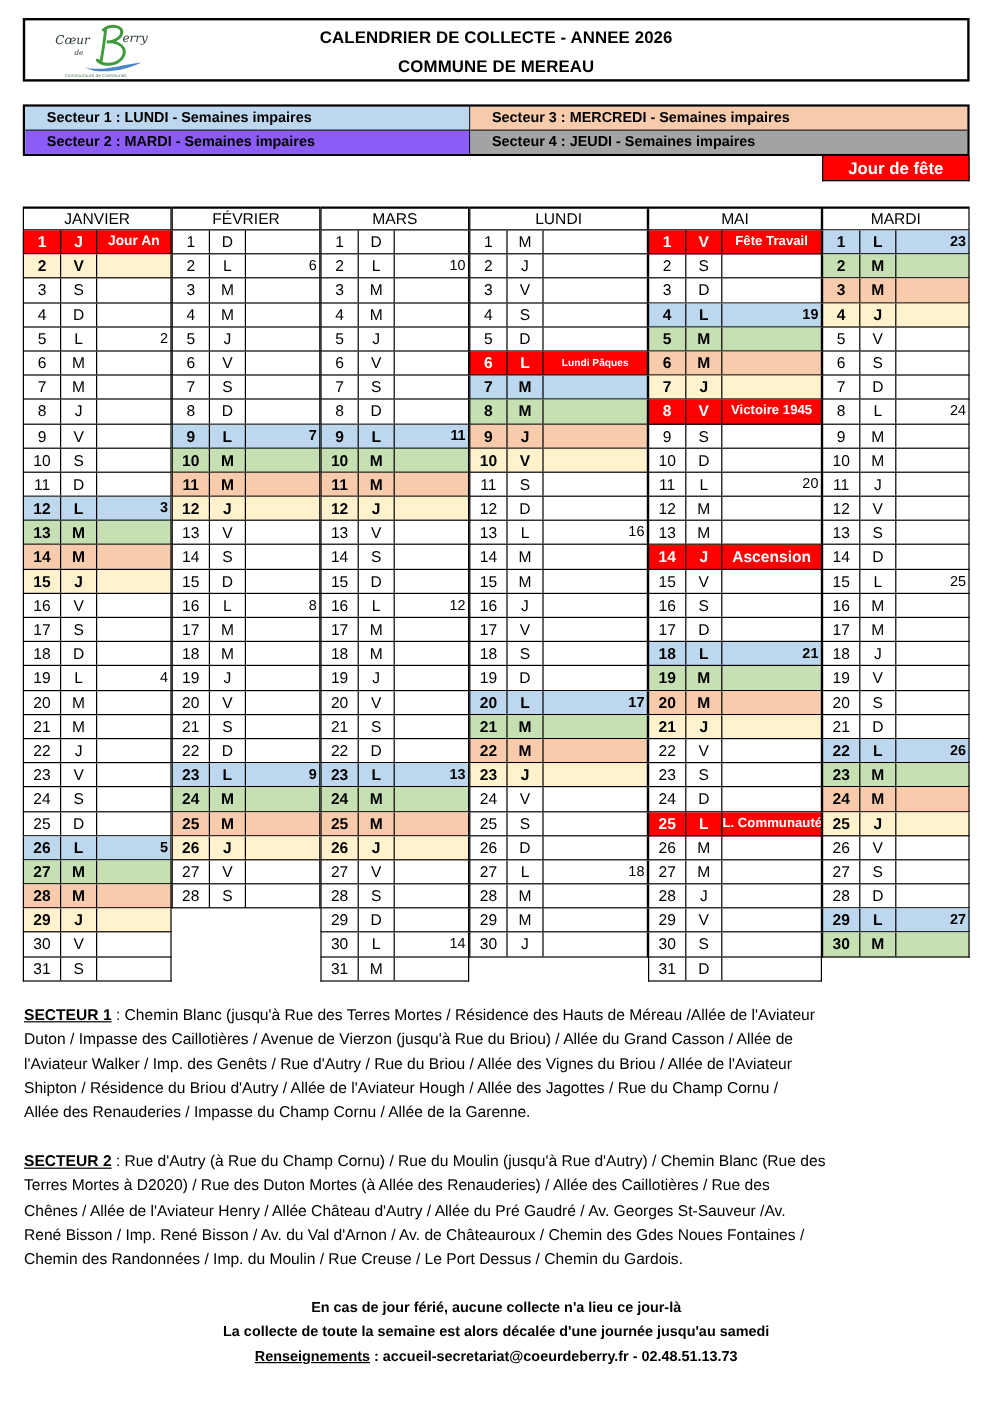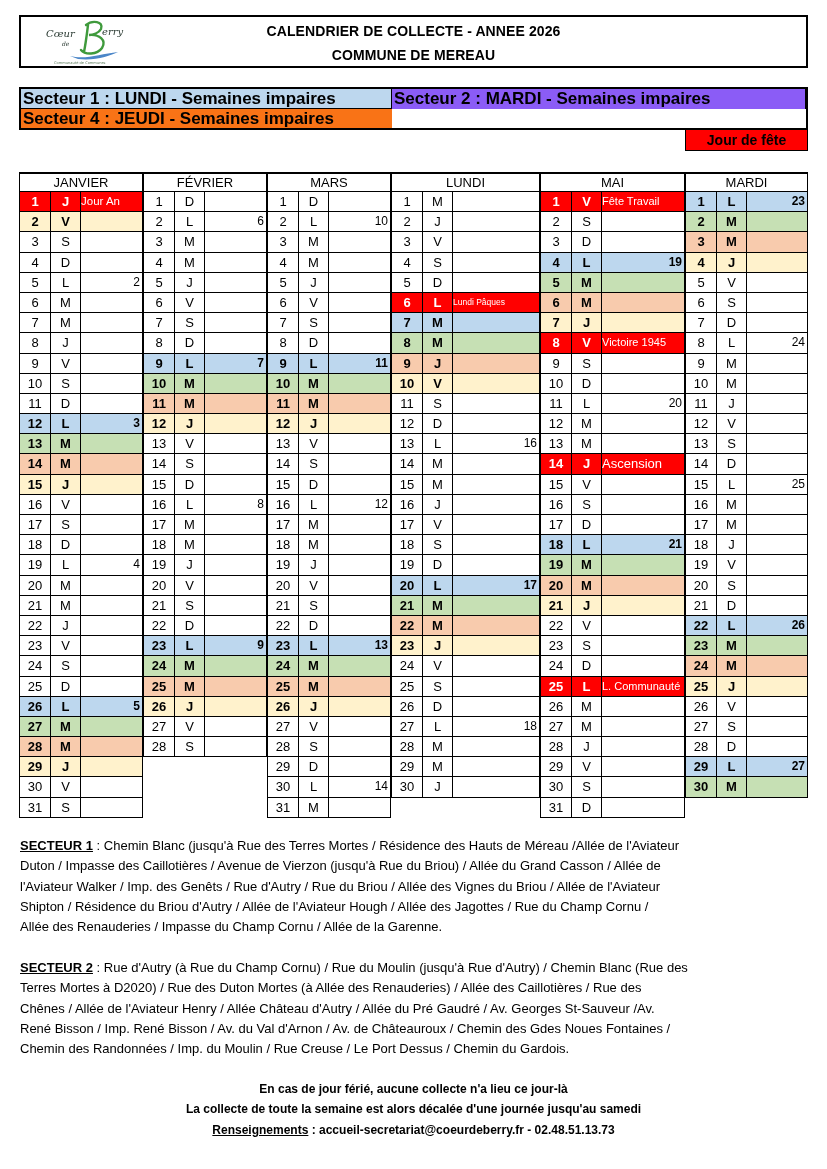--- a/index.html
+++ b/index.html
@@ -18,21 +18,21 @@
     }
     .t1 { top:6px; }
     .t2 { top:30px; }
 
     .legend {
       position:absolute; left:19px; top:87px; width:789px; height:43px;
       border:2px solid #000; box-sizing:border-box;
       display:grid; grid-template-columns:371px 1fr; grid-template-rows:1fr 1fr;
     }
     .leg-cell {
-      font-weight:bold; font-size:17px; line-height:19px; padding-left:2px;
+      font-weight:bold; font-size:12px; line-height:19px; padding-left:18px;
       white-space:nowrap; overflow:hidden;
     }
     .leg-cell.l { border-right:1.5px solid #000; }
     .leg-cell.top { border-bottom:1.5px solid #000; }
 
     .fete-box {
       position:absolute; left:685px; top:130px; width:123px; height:21px;
       box-sizing:border-box; border:1px solid #000; border-top:none;
       color:#fff; font-weight:bold; font-size:14px; text-align:center; line-height:20px;
     }
@@ -53,21 +53,21 @@
       font-size:13px; line-height:19px;
     }
     .cell { box-sizing:border-box; overflow:hidden; white-space:nowrap; }
     .cell.day { width:30px; text-align:center; }
     .cell.dow { width:30px; text-align:center; border-left:1px solid #000; }
     .cell.note { flex:1; border-left:1px solid #000; }
     .cell.wk { text-align:right; padding-right:2px; font-size:12px; }
     .row.hl .day, .row.hl .dow, .row.hl .wk { font-weight:bold; }
     .row.hol { color:#fff; }
     .row.hol .day, .row.hol .dow { font-weight:bold; }
-    .cell.hol-label { text-align:left; font-weight:normal; font-size:11px; }
+    .cell.hol-label { text-align:center; font-weight:bold; font-size:11px; }
     .m0 .cell.hol-label { font-size:11.5px; }
     .m3 .cell.hol-label { font-size:8.5px; }
     .m4 .row:nth-child(15) .cell.hol-label { font-size:13px; }
 
     .streets {
       position:absolute; left:20px; font-size:13px; line-height:20.3px; white-space:nowrap;
     }
     .s1 { top:836px; }
     .s2 { top:958px; }
     .sect-label { font-weight:bold; text-decoration:underline; }
@@ -89,24 +89,25 @@
     <text x="62" y="17" font-family="DejaVu Serif, serif" font-style="italic" font-size="10" fill="#2b3b33">erry</text>
     <path d="M30 38 C 45 42, 60 36, 78 34 C 70 38, 55 43, 38 41 Z" fill="#4b86c8"></path>
     <text x="14" y="46" font-family="DejaVu Sans, sans-serif" font-size="3.6" fill="#5b7a5b">Communauté de Communes</text>
   </svg>
   <div class="title-line t1">CALENDRIER DE COLLECTE - ANNEE 2026</div>
   <div class="title-line t2">COMMUNE DE MEREAU</div>
 </div>
 
 <div class="legend">
   <div class="leg-cell l top" style="background: rgb(189, 215, 238);">Secteur 1 : LUNDI - Semaines impaires</div>
+  <div class="leg-cell top" style="background: rgb(248, 203, 173);">Secteur 3 : MERCREDI - Semaines impaires</div>
   <div class="leg-cell l" style="background: #8b5cf6;">Secteur 2 : MARDI - Semaines impaires</div>
-  <div class="leg-cell" style="background: #f97316;">Secteur 4 : JEUDI - Semaines impaires</div>
+  <div class="leg-cell" style="background: #a3a3a3;">Secteur 4 : JEUDI - Semaines impaires</div>
 </div>
-<div class="fete-box" style="background: rgb(255, 0, 0); color: #000000;">Jour de fête</div>
+<div class="fete-box" style="background: rgb(255, 0, 0); color: #ffffff;">Jour de fête</div>
 
 <div class="cal">
   <div class="month m0">
     <div class="mhead">JANVIER</div>
     <div class="row hol" style="background: rgb(255, 0, 0); color: rgb(255, 255, 255);">
         <div class="cell day">1</div>
         <div class="cell dow">J</div>
         <div class="cell note hol-label">Jour An</div>
       </div>
       <div class="row hl" style="background: rgb(255, 242, 204);">

